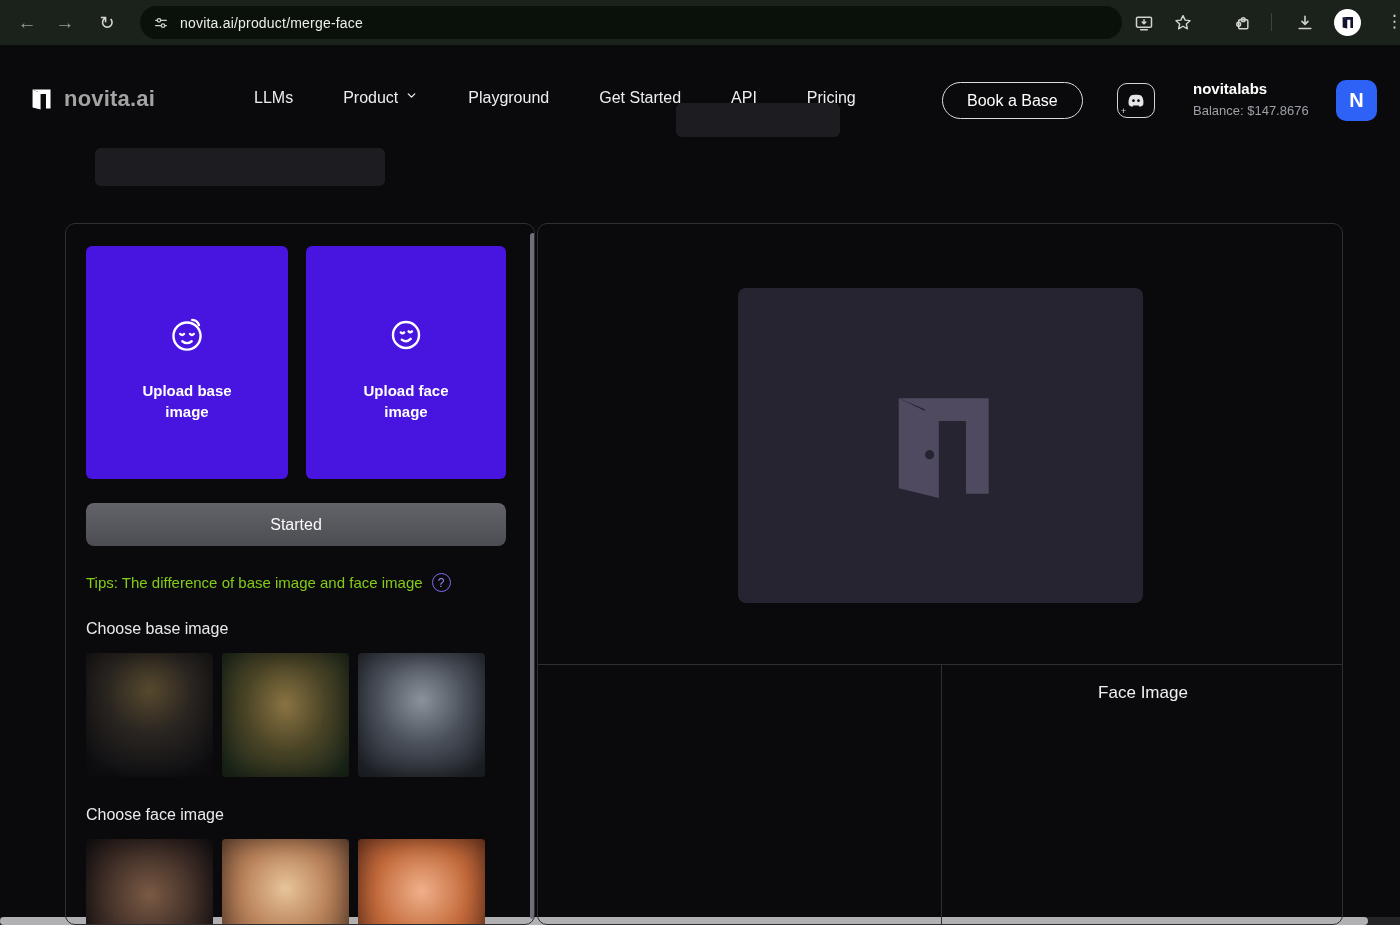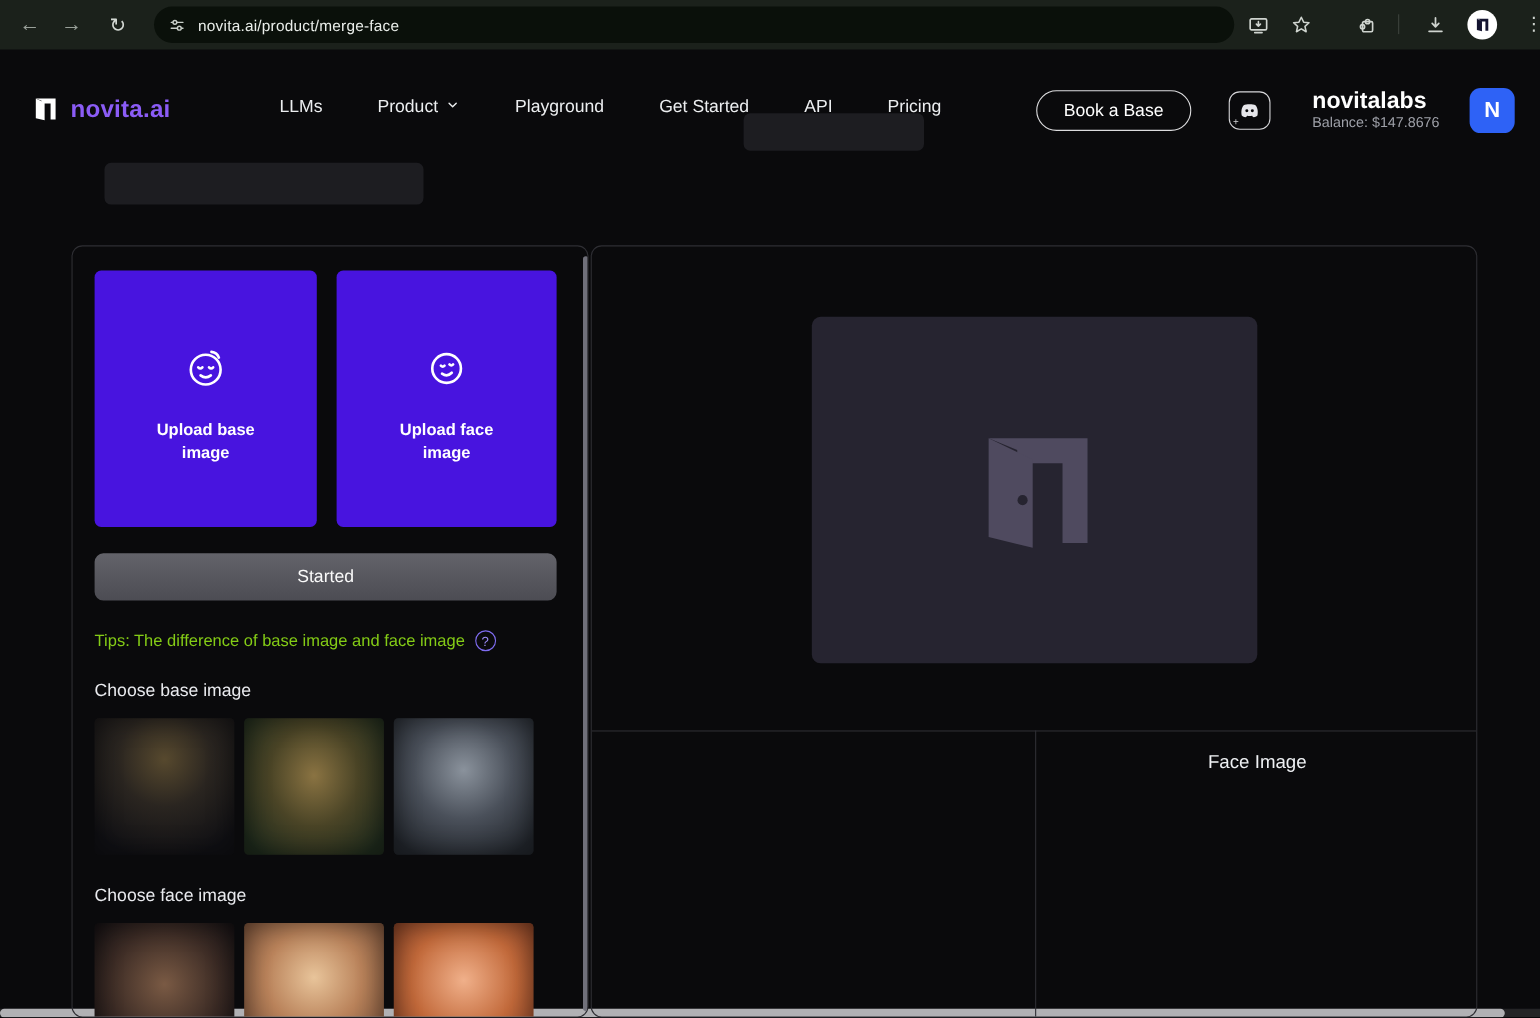--- a/index.html
+++ b/index.html
@@ -20,30 +20,30 @@
   .favatar{ position:absolute; left:1334px; top:9px; width:27px; height:27px; border-radius:50%; background:#fff;
             display:flex; align-items:center; justify-content:center; }
   .moredots{ position:absolute; left:1386px; top:10px; color:#cfd4cf; font-size:17px; line-height:24px; width:14px; text-align:center; cursor:pointer;}
 
   
   .ghost{ position:absolute; background:#1d1d21; border-radius:6px; z-index:0; }
 
   
   .site-header{ position:absolute; left:0; top:45px; width:1400px; height:112px; z-index:2; }
   .brand{ position:absolute; left:28px; top:41px; display:flex; align-items:center; gap:10px; }
-  .brand .brand-text{ color:#8b5cf6; font-size:22px; font-weight:bold; letter-spacing:.2px; }
+  .brand .brand-text{ color:#a3a3a3; font-size:22px; font-weight:bold; letter-spacing:.2px; }
   .mainnav{ position:absolute; left:254px; top:44px; display:flex; gap:50px; align-items:center; }
   .mainnav .nav-item{ color:#eceef0; font-size:16px; cursor:pointer; display:flex; align-items:flex-start; gap:7px; white-space:nowrap; }
   .book-call{ position:absolute; left:942px; top:37px; height:37px; padding:0 24px; border:1px solid #dcdcde; border-radius:19px;
               background:transparent; color:#fff; font-size:16px; display:flex; align-items:center; cursor:pointer;
               font-family:"Liberation Sans", sans-serif; }
   .discord-btn{ position:absolute; left:1117px; top:38px; width:38px; height:35px; border:1.5px solid #d5d5d8; border-radius:10px;
                 display:flex; align-items:center; justify-content:center; cursor:pointer; }
   .discord-plus{ position:absolute; left:3px; bottom:1px; color:#d5d5d8; font-size:9px; }
-  .acct-name{ position:absolute; left:1193px; top:35px; color:#ffffff; font-size:21px; font-weight:bold; }
+  .acct-name{ position:absolute; left:1193px; top:35px; color:#ffffff; font-size:15px; font-weight:bold; }
   .acct-balance{ position:absolute; left:1193px; top:58px; color:#9ea0a8; font-size:13px; }
   .acct-avatar{ position:absolute; left:1336px; top:35px; width:41px; height:41px; border-radius:10px; background:#2e62f6;
                 color:#fff; font-size:20px; font-weight:bold; display:flex; align-items:center; justify-content:center; cursor:pointer; }
 
   
   .left-panel{ position:absolute; left:65px; top:223px; width:470px; height:702px; border:1px solid #2e2e33; border-radius:10px; overflow:hidden; z-index:1;padding-left:24px;}
   .right-panel{ position:absolute; left:537px; top:223px; width:806px; height:702px; border:1px solid #2e2e33; border-radius:10px; overflow:hidden; z-index:1;}
 
   .upload-card{ position:absolute; top:22px; width:202px; height:233px; border-radius:6px; background:#4814df;
                 display:flex; flex-direction:column; align-items:center; padding-top:64px; cursor:pointer; }

